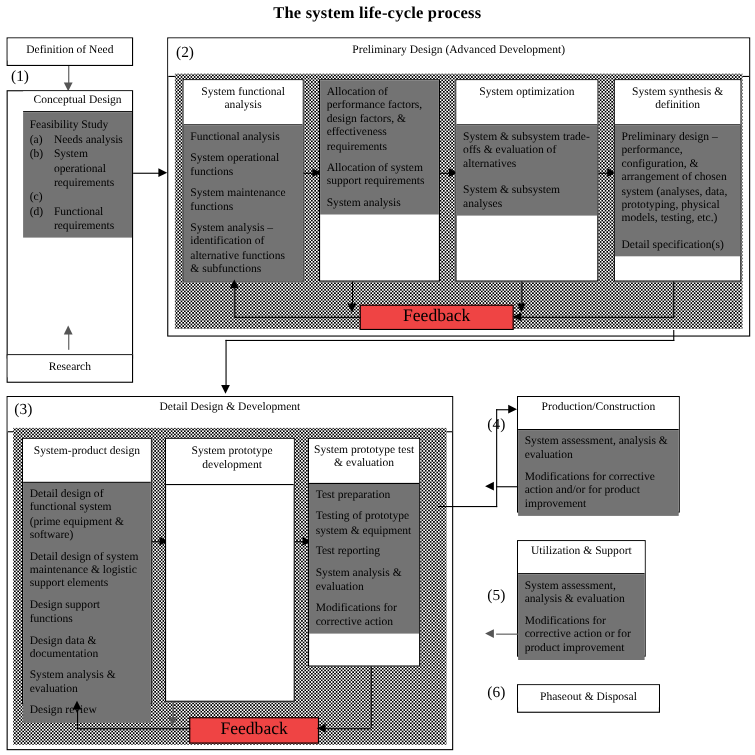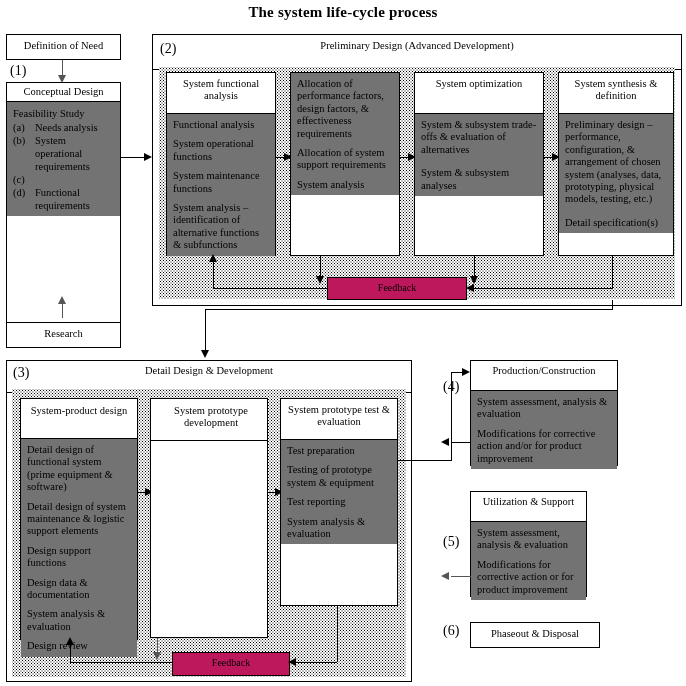--- a/index.html
+++ b/index.html
@@ -49,22 +49,22 @@
   .ar{width:0;height:0;}
   .ar-r{border-top:4.5px solid transparent;border-bottom:4.5px solid transparent;border-left:8px solid #000;}
   .ar-l{border-top:4.5px solid transparent;border-bottom:4.5px solid transparent;border-right:8px solid #000;}
   .ar-d{border-left:4.5px solid transparent;border-right:4.5px solid transparent;border-top:8px solid #000;}
   .ar-u{border-left:4.5px solid transparent;border-right:4.5px solid transparent;border-bottom:8px solid #000;}
   .ar-d.g{border-top-color:#555;}
   .ar-u.g{border-bottom-color:#555;}
   .ar-l.g{border-right-color:#555;}
 
   .fb{
-    border:1.6px solid #000;background:#be185d;text-align:center;
-    font-size:10px;line-height:12px;padding-top:4px;
+    border:1.6px solid #000;background:#ef4444;text-align:center;
+    font-size:16px;line-height:12px;padding-top:4px;
   }
   .ol{ 
     font-size:10.5px;line-height:13px;margin:0;padding:0;
   }
   .ol div{display:flex;}
   .ol .lab{width:22px;flex:0 0 22px;}
 </style>
 </head>
 <body>
 
@@ -72,21 +72,21 @@
 
 <div class="abs box" style="left:6px;top:34px;width:115px;height:26px;">
   <div class="hdr noline" style="padding-top:5px;">Definition of Need</div>
 </div>
 
 <div class="abs ln-v g" style="left:62px;top:60px;height:18px;"></div>
 <div class="abs ar ar-d g" style="left:58px;top:75px;"></div>
 
 <div class="abs circnum" style="left:10px;top:64px;">(1)</div>
 
-<div class="abs box" style="left:6px;top:82px;width:115px;height:244px;">
+<div class="abs box" style="left:6px;top:82px;width:115px;height:244px;padding-left:14px;">
   <div class="hdr">Conceptual Design</div>
   <div class="body" style="padding-top:6px;">
     <p style="margin-bottom:1px;">Feasibility Study</p>
     <div class="ol">
       <div>
           <span class="lab">(a)</span>
           <span>Needs analysis</span>
         </div>
       <div>
           <span class="lab">(b)</span>
@@ -200,27 +200,28 @@
 </div>
 <div class="abs ln-h" style="left:138px;top:492px;width:12px;"></div>
 <div class="abs ar ar-r" style="left:145px;top:488px;"></div>
 
 <div class="abs box" style="left:150px;top:398px;width:118px;height:240px;">
   <div class="hdr" style="height:32px;padding-top:6px;text-align:center;padding-left:6px;">System prototype development</div>
 </div>
 <div class="abs ln-h" style="left:268px;top:492px;width:12px;"></div>
 <div class="abs ar ar-r" style="left:275px;top:488px;"></div>
 
-<div class="abs box" style="left:280px;top:398px;width:118px;height:208px;">
+<div class="abs box" style="left:280px;top:398px;width:102px;height:208px;">
   <div class="hdr" style="height:32px;padding-top:5px;">System prototype test &amp; evaluation</div>
   <div class="body">
     <p>Test preparation</p>
     <p>Testing of prototype system &amp; equipment</p>
     <p>Test reporting</p>
     <p>System analysis &amp; evaluation</p>
+    <p>Modifications for corrective action</p>
   </div>
 </div>
 
 <div class="abs ln-v g" style="left:157px;top:638px;height:18px;"></div>
 <div class="abs ar ar-d g" style="left:153px;top:652px;"></div>
 
 <div class="abs ln-v" style="left:337px;top:606px;height:56px;"></div>
 
 <div class="abs fb" style="left:172px;top:652px;width:118px;height:24px;">
   <span>Feedback</span>

